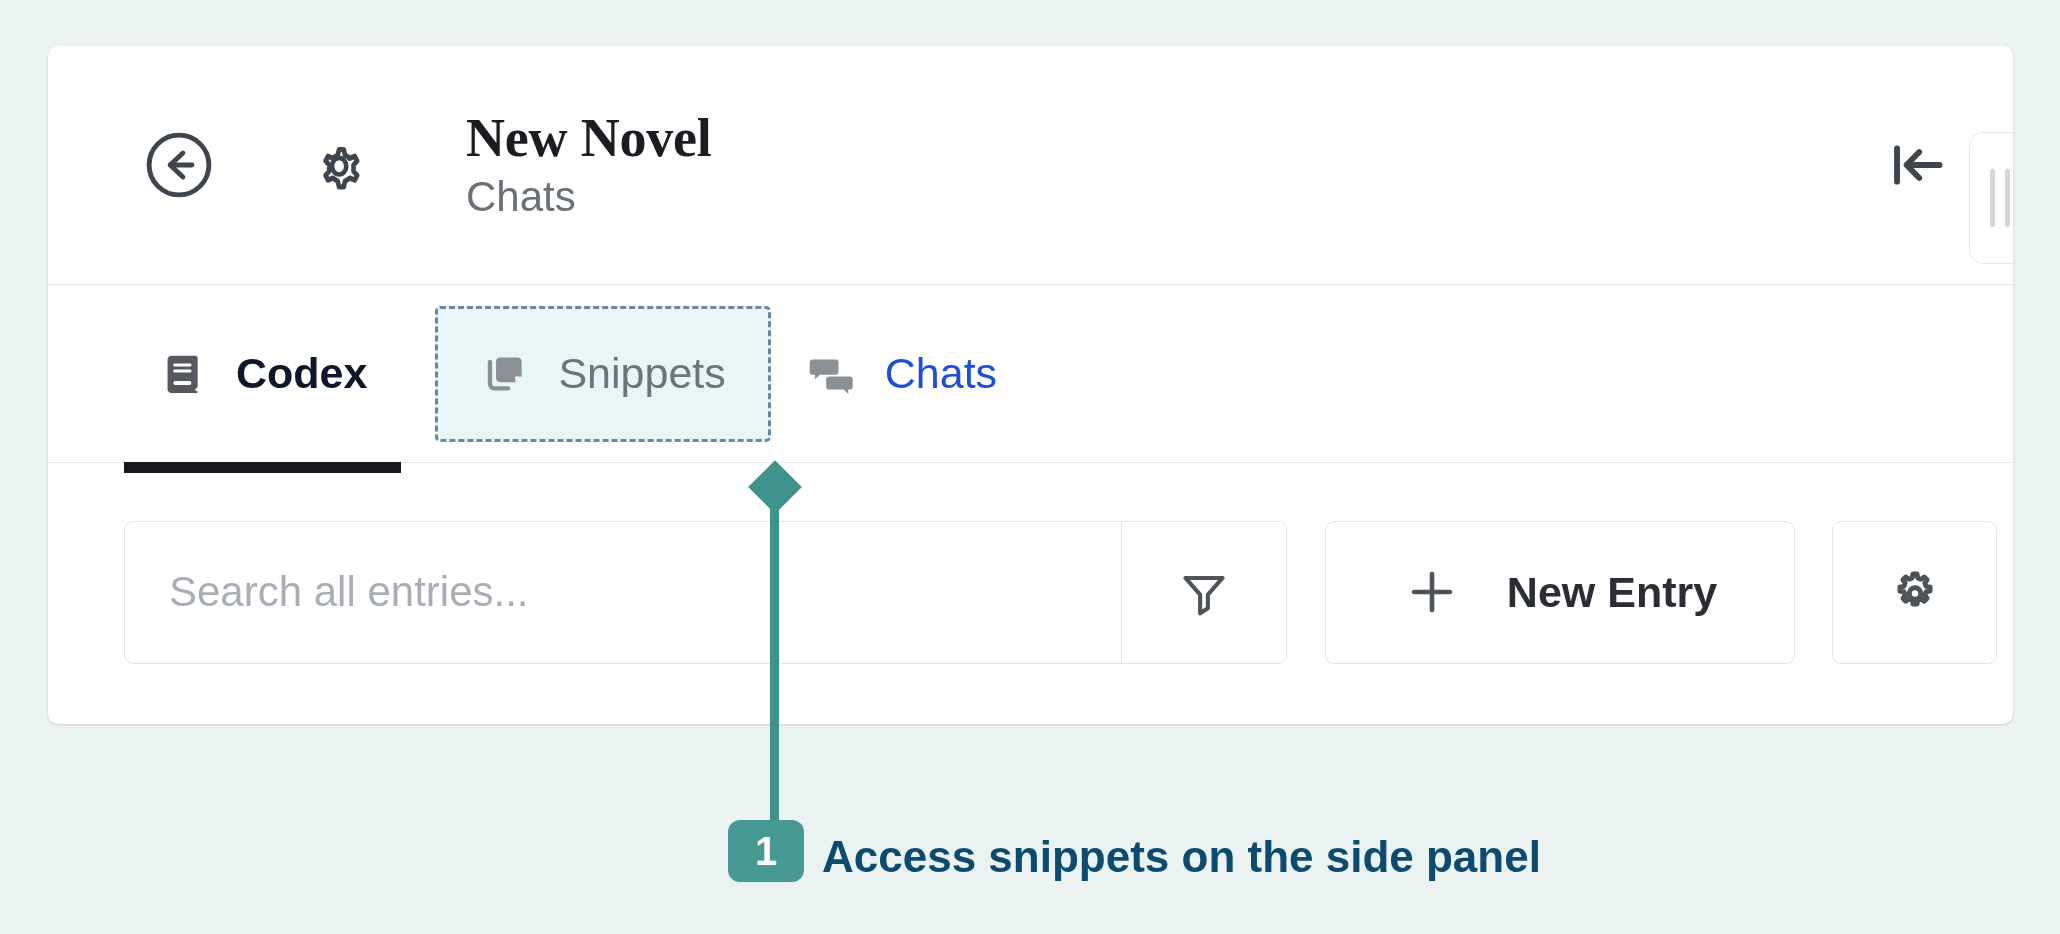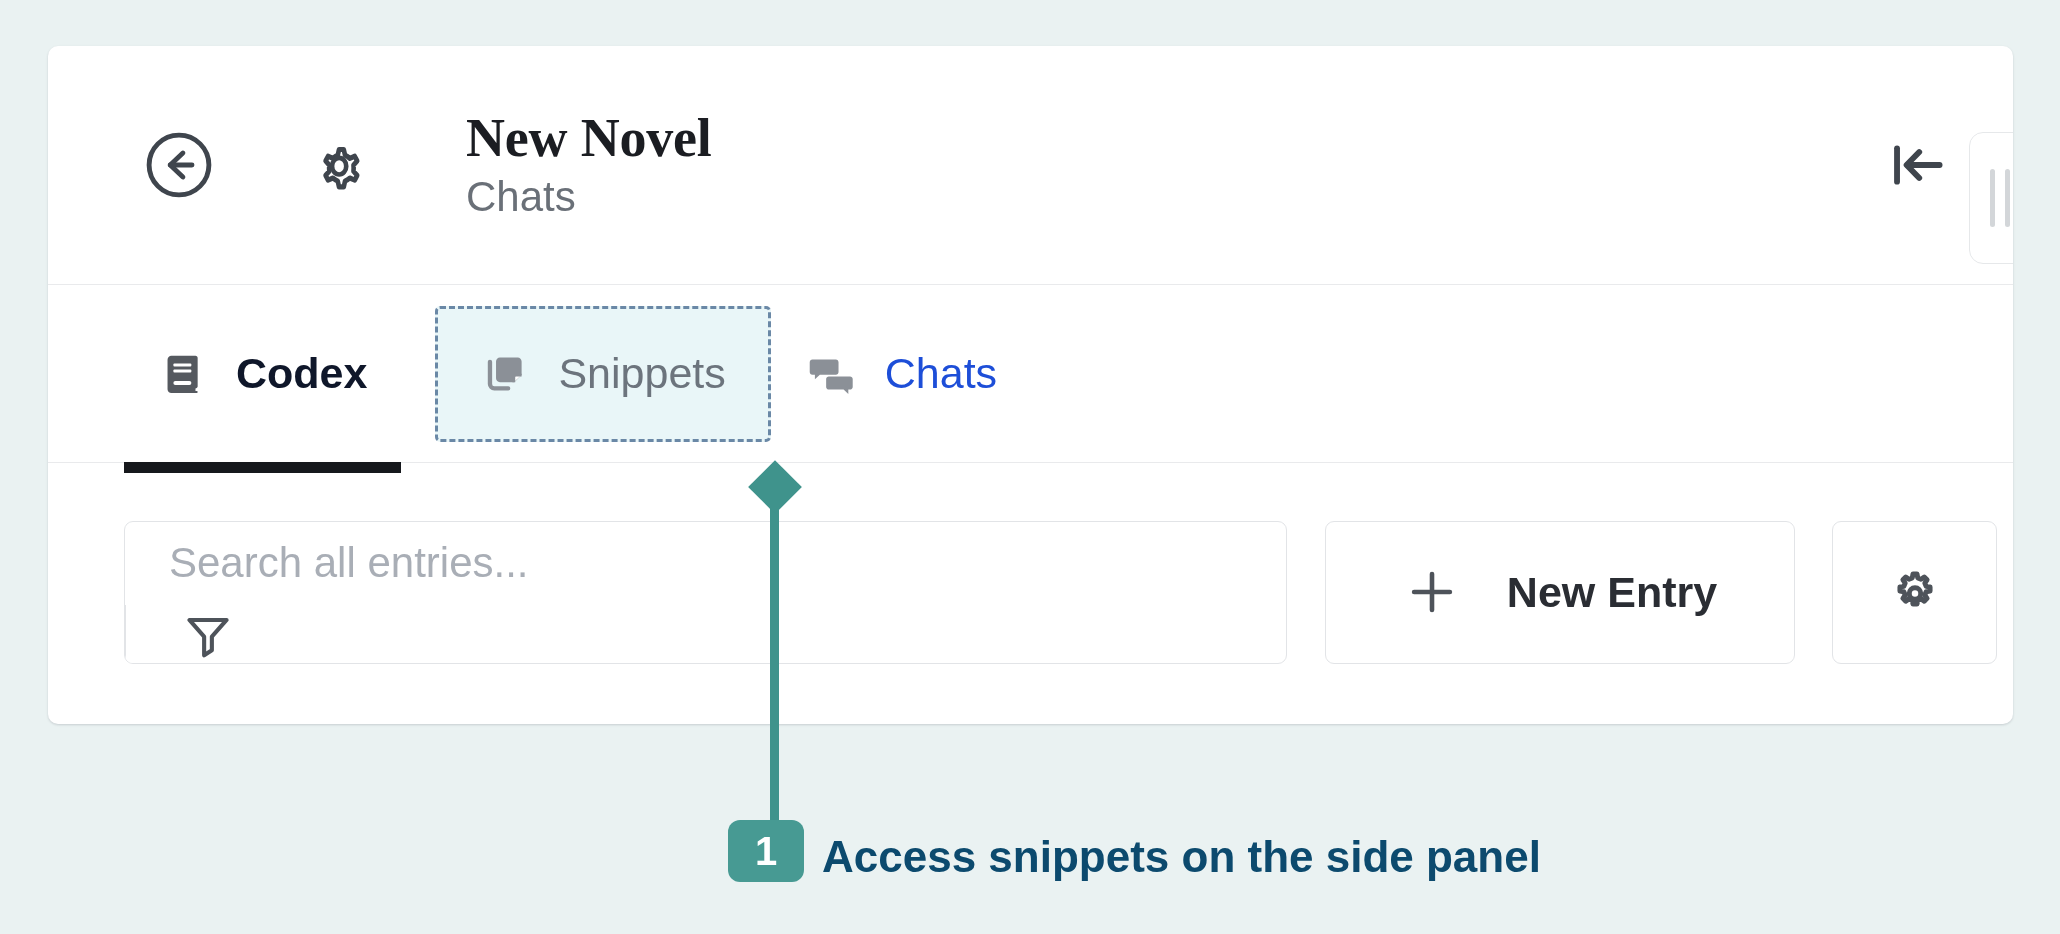--- a/index.html
+++ b/index.html
@@ -180,21 +180,20 @@
 
   .search-group {
     display: flex;
     align-items: stretch;
     height: 143px;
     width: 1163px;
     border: 1px solid #e2e4e7;
     border-radius: 9px;
     background: #fff;
     overflow: hidden;
-    flex-direction: column;
   }
 
   .search-input {
     flex: 1 1 auto;
     border: none;
     outline: none;
     background: transparent;
     font-family: "Liberation Sans", sans-serif;
     font-size: 42px;
     color: #31343a;

